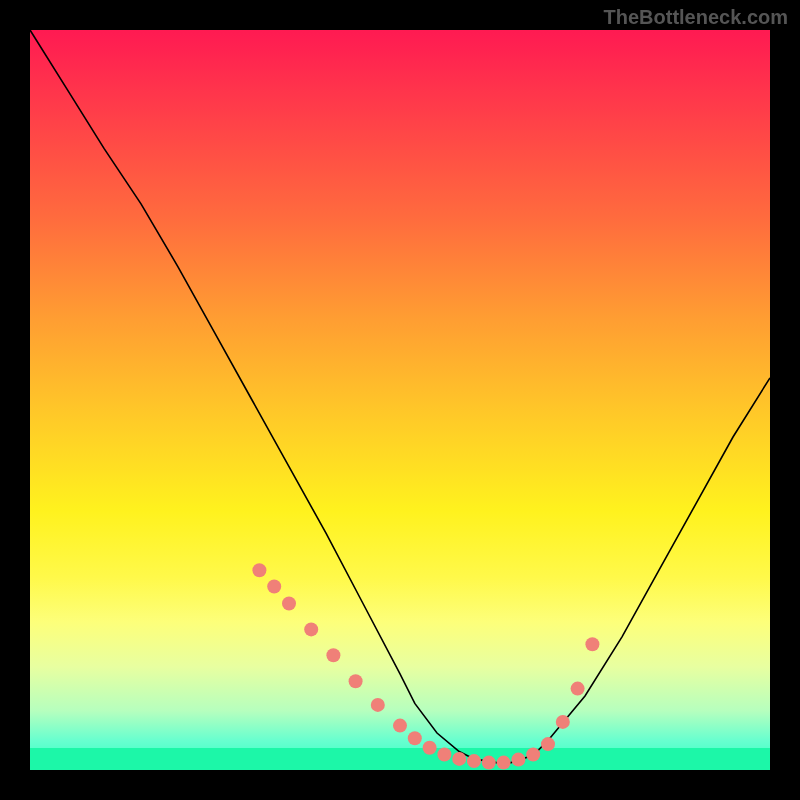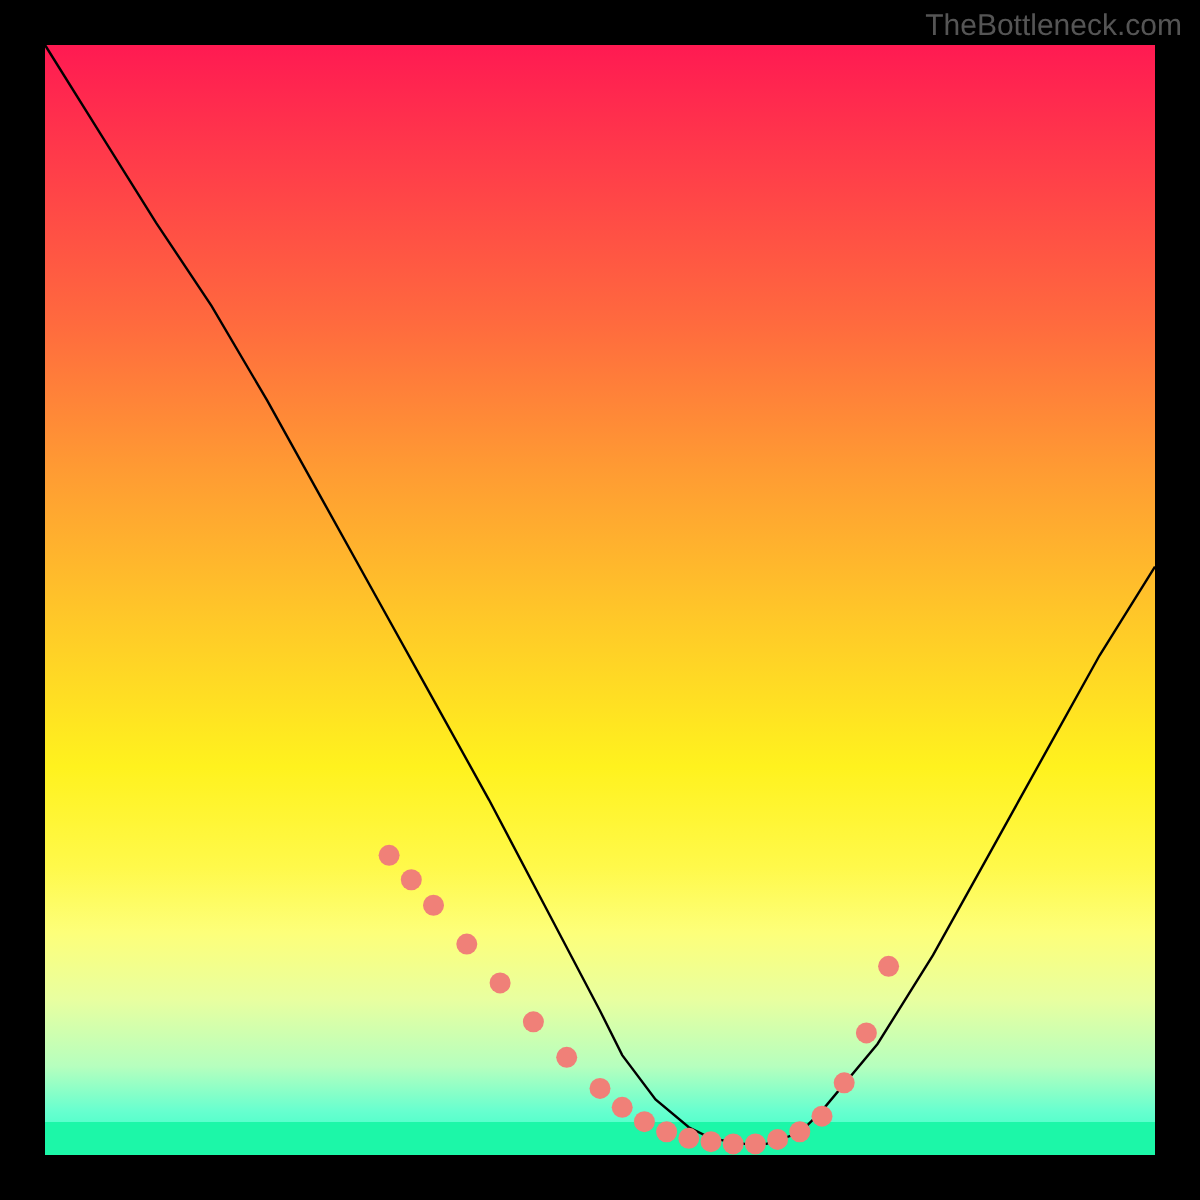--- a/index.html
+++ b/index.html
@@ -10,21 +10,21 @@
     position: relative;
     overflow: hidden;
     font-family: Arial, sans-serif;
   }
   .watermark {
     position: absolute;
     top: 6px;
     right: 12px;
     color: #555;
     font-size: 20px;
-    font-weight: normal;
+    font-weight: bold;
     z-index: 10;
   }
   .plot-area {
     position: absolute;
     left: 30px;
     top: 30px;
     width: 740px;
     height: 740px;
     background: linear-gradient(to bottom,
       #ff1a52 0%,

